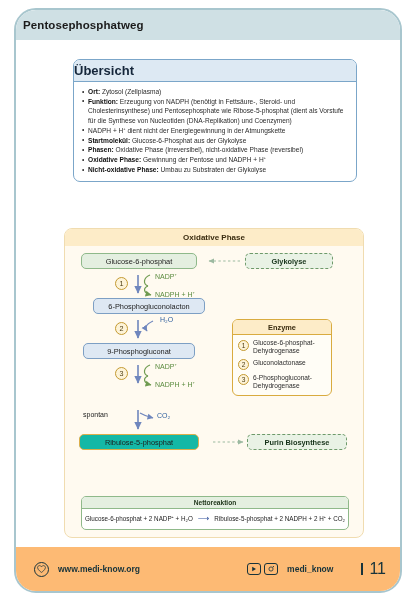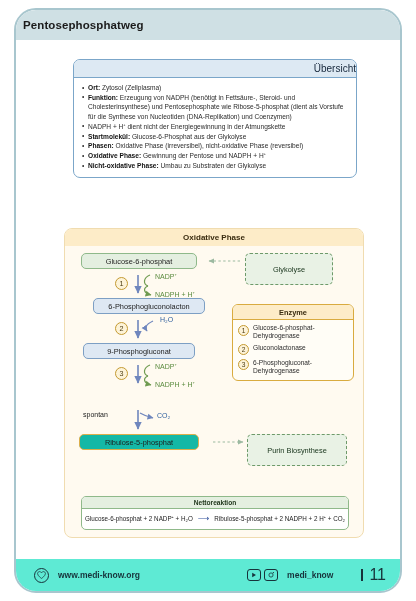--- a/index.html
+++ b/index.html
@@ -34,22 +34,22 @@
   .uebersicht {
     position: absolute; left: 57px; top: 19px; width: 284px;
     border: 1.2px solid #7ba6c9;
     border-radius: 7px;
     background: #ffffff;
     overflow: hidden;
   }
   .uebersicht-head {
     background: #dde9f3;
     border-bottom: 1px solid #7ba6c9;
-    text-align: right;
-    font-size: 10px; font-weight: normal; color: #15263a;
+    text-align: left;
+    font-size: 13px; font-weight: bold; color: #15263a;
     padding: 3px 0 3px;
   }
   .uebersicht-body { padding: 5px 8px 6px 8px; }
   .uebersicht-body ul { list-style: none; }
   .uebersicht-body li {
     position: relative;
     font-size: 6.6px; line-height: 9.4px; color: #2b2b2b;
     padding-left: 6px; margin-bottom: .5px;
   }
   .uebersicht-body li::before {
@@ -80,31 +80,31 @@
     height: 16px;
     border-radius: 5px;
     display: flex; align-items: center; justify-content: center;
     font-size: 7.4px; color: #1d1d1d; white-space: nowrap;
   }
   .mbox.green { background: #e4efe0; border: 1.1px solid #8fb98a; }
   .mbox.blue  { background: #dee8f3; border: 1.1px solid #7d9fc4; }
   .mbox.yellow{ background: #14b8a6; border: 1.1px solid #dcae4a; }
 
   .dashbox {
-    position: absolute; height: 32px;
+    position: absolute; height: 16px;
     border-radius: 5px;
     border: 1.1px dashed #6e9a6a;
     background: #e9f2e5;
     display: flex; align-items: center; justify-content: center;
-    font-size: 7.4px; font-weight: normal; color: #17331a; white-space: nowrap;
+    font-size: 7.4px; font-weight: bold; color: #17331a; white-space: nowrap;
   }
 
   
   .enzbox {
-    position: absolute; left: 167px; top: 58px; width: 122px;
+    position: absolute; left: 167px; top: 73px; width: 100px;
     border: 1.2px solid #d9ab3f; border-radius: 6px;
     background: #fffdf6; overflow: hidden;
   }
   .enzbox-head {
     background: #fdecc8; border-bottom: 1px solid #d9ab3f;
     text-align: center; font-size: 7.4px; font-weight: bold; color: #3a2c10;
     padding: 2.5px 0;
   }
   .enzbox-body { padding: 4px 5px 5px 5px; }
   .enzrow { display: flex; align-items: flex-start; margin-bottom: 3.5px; }
@@ -151,22 +151,22 @@
   }
   .netto-body {
     display: flex; align-items: center; justify-content: center;
     padding: 5px 4px 6px; font-size: 6.3px; color: #222; white-space: nowrap;
   }
   .netto-arrow { margin: 0 5px; color: #33529c; font-size: 8px; }
 
   
   .footer {
     position: absolute; left: 0; bottom: 0;
-    width: 100%; height: 32px;
-    background: #5eead4;
+    width: 100%; height: 44px;
+    background: #fdba74;
     display: flex; align-items: center;
   }
   .f-left { display: flex; align-items: center; margin-left: 18px; }
   .f-url { font-size: 8.5px; font-weight: bold; color: #17333b; margin-left: 9px; }
   .f-right { margin-left: auto; display: flex; align-items: center; margin-right: 14px; }
   .sicon {
     width: 14px; height: 12px; border: 1.3px solid #17333b; border-radius: 3px;
     display: flex; align-items: center; justify-content: center;
     margin-right: 3px;
   }

